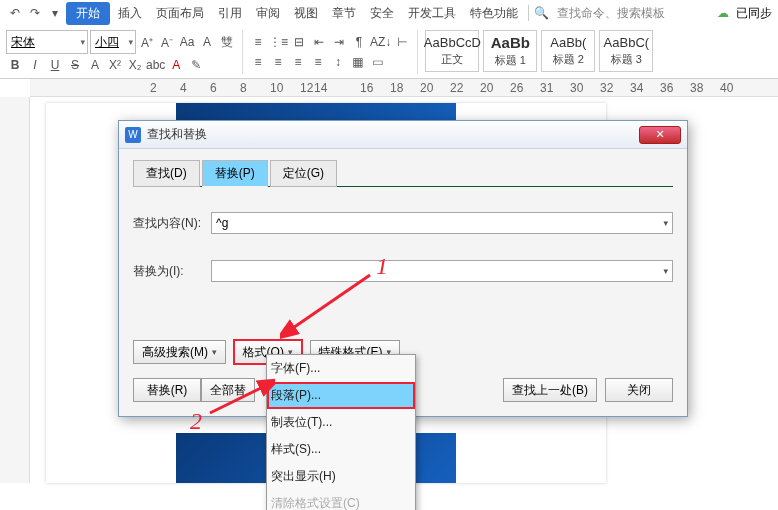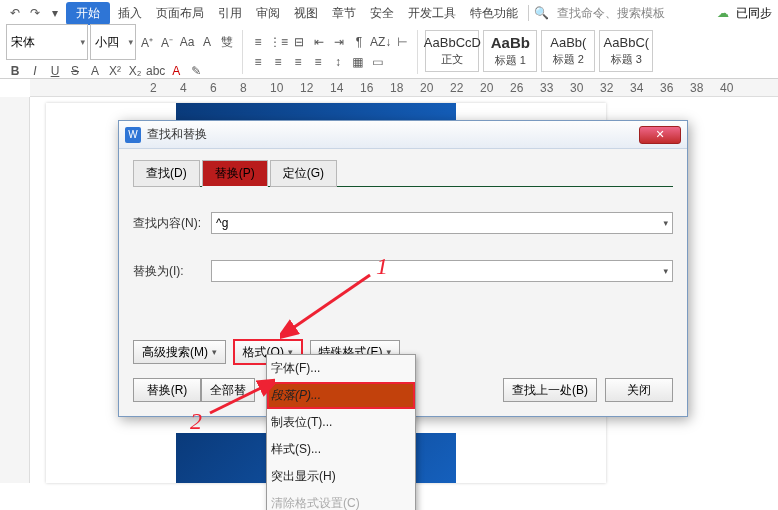--- a/index.html
+++ b/index.html
@@ -11,21 +11,21 @@
 .mbtn { padding: 3px 6px; color: #444; cursor: pointer; }
 .mbtn.active { background: #2e75d6; color: #fff; border-radius: 3px; padding: 3px 10px; }
 .menurow .sep { width: 1px; height: 16px; background: #ccc; margin: 0 2px; }
 .search-hint { color: #888; margin-left: 4px; }
 .right { margin-left: auto; display: flex; align-items: center; gap: 4px; }
 
 .ribbon { display: flex; height: 52px; padding: 2px 4px; }
 .groupsep { width: 1px; background: #ddd; margin: 2px 4px; }
 .fgroup { display: flex; flex-direction: column; justify-content: center; gap: 2px; padding: 0 2px; }
 .frow { display: flex; align-items: center; gap: 2px; }
-.select { border: 1px solid #bfbfbf; height: 36px; padding: 0 14px 0 4px; background: #fff; min-width: 54px; position: relative; display: inline-flex; align-items: center; }
+.select { border: 1px solid #bfbfbf; height: 24px; padding: 0 14px 0 4px; background: #fff; min-width: 54px; position: relative; display: inline-flex; align-items: center; text-decoration: underline; }
 .select::after { content: "▾"; position: absolute; right: 2px; color: #666; font-size: 9px; }
 .tbtn { min-width: 18px; height: 18px; display: inline-flex; align-items: center; justify-content: center; color: #555; cursor: pointer; }
 .styletile { border: 1px solid #ccc; width: 54px; height: 42px; display: flex; flex-direction: column; justify-content: center; align-items: center; margin: 2px 1px; background: #fff; }
 .styletile .prev { font-size: 13px; color: #333; }
 .styletile.bold .prev { font-weight: bold; font-size: 15px; }
 .styletile .name { font-size: 11px; color: #444; margin-top: 2px; }
 .ruler { height: 18px; background: #f5f5f5; border-bottom: 1px solid #ddd; margin-left: 30px; position: relative; font-size: 9px; color: #666; }
 .ruler span { position: absolute; top: 2px; }
 .docarea { display: flex; }
 .vruler { width: 30px; background: #f5f5f5; border-right: 1px solid #ddd; }
@@ -35,38 +35,38 @@
 
 
 .dialog-shadow { position: absolute; left: 118px; top: 120px; width: 570px; background: #f4f4f4; border: 1px solid #7a9ac0; box-shadow: 2px 3px 12px rgba(0,0,0,0.35); }
 .titlebar { height: 28px; background: linear-gradient(#fdfdfd,#e7edf5); border-bottom: 1px solid #c9d5e4; display: flex; align-items: center; padding: 0 6px; }
 .titlebar .wicon { width: 16px; height: 16px; background: #2e75d6; color: #fff; font-size: 10px; display: flex; align-items: center; justify-content: center; border-radius: 2px; margin-right: 6px; }
 .titlebar .title { color: #333; }
 .titlebar .close { margin-left: auto; width: 42px; height: 18px; background: linear-gradient(#e68,#c12b2b); border: 1px solid #a02020; border-radius: 3px; color: #fff; display: flex; align-items: center; justify-content: center; font-size: 11px; cursor: pointer; }
 .dlgbody { padding: 10px 14px 14px; }
 .tabs { display: flex; border-bottom: 1px solid #14532d; margin-bottom: 25px; }
 .tab { padding: 4px 12px; border: 1px solid #b8b8b8; background: #ececec; margin-right: 2px; position: relative; top: 1px; cursor: pointer; }
-.tab.active { background: #b91c1c; border-bottom: 1px solid #f4f4f4; }
+.tab.active { background: #7dd3fc; border-bottom: 1px solid #f4f4f4; }
 .formrow { display: flex; align-items: center; margin-bottom: 8px; }
 .formrow label { width: 78px; color: #333; }
 .formrow .val { flex: 1; }
 .combo { border: 1px solid #a7a7a7; height: 22px; width: 100%; padding: 0 4px; background: #fff; position: relative; display: flex; align-items: center; }
 .combo::after { content: "▾"; position: absolute; right: 4px; color: #555; font-size: 9px; }
 .opts { color: #333; }
 .btnrow { display: flex; gap: 8px; margin-top: 58px; align-items: center; }
 .btn { border: 1px solid #9b9b9b; background: linear-gradient(#fdfdfd,#e8e8e8); padding: 3px 8px; cursor: pointer; min-width: 68px; text-align: center; position: relative; height: 24px; display: inline-flex; align-items: center; justify-content: center; }
 .btn.dd::after { content: "▾"; margin-left: 4px; font-size: 9px; color: #555; }
 .btn.hl { outline: 2px solid #e23; outline-offset: -1px; }
 .footer { display: flex; gap: 8px; justify-content: flex-end; margin-top: 14px; }
 .footer .left { margin-right: auto; display: flex; gap: 0; }
 
 
 .ddmenu { position: absolute; left: 266px; top: 354px; width: 150px; background: #f8f8f8; border: 1px solid #9b9b9b; box-shadow: 2px 2px 6px rgba(0,0,0,0.3); z-index: 20; }
 .ddmenu .item { padding: 5px 4px; cursor: pointer; color: #222; }
-.ddmenu .item.hl { outline: 2px solid #e23; outline-offset: -2px; background: #c2410c; font-style: italic; }
+.ddmenu .item.hl { outline: 2px solid #e23; outline-offset: -2px; background: #7dd3fc; }
 .ddmenu .item.disabled { color: #aaa; cursor: default; }
 
 
 .anno { position: absolute; color: #e23; font-style: italic; font-family: "Times New Roman", serif; font-size: 24px; z-index: 30; pointer-events: none; }
 .arrow { position: absolute; z-index: 25; pointer-events: none; }
 </style>
 </head>
 <body>
 
 <div class="toolbar">
@@ -165,28 +165,28 @@
   </div>
 </div>
 
 <div class="ruler" id="hruler">
     <span style="left: 120px;">2</span>
     <span style="left: 150px;">4</span>
     <span style="left: 180px;">6</span>
     <span style="left: 210px;">8</span>
     <span style="left: 240px;">10</span>
     <span style="left: 270px;">12</span>
-    <span style="left: 300px;">14</span>
+    <span style="left: 284px;">14</span>
     <span style="left: 330px;">16</span>
     <span style="left: 360px;">18</span>
     <span style="left: 390px;">20</span>
     <span style="left: 420px;">22</span>
     <span style="left: 450px;">20</span>
     <span style="left: 480px;">26</span>
-    <span style="left: 510px;">33</span>
+    <span style="left: 510px;">31</span>
     <span style="left: 540px;">30</span>
     <span style="left: 570px;">32</span>
     <span style="left: 600px;">34</span>
     <span style="left: 630px;">36</span>
     <span style="left: 660px;">38</span>
     <span style="left: 690px;">40</span>
   </div>
 
 <div class="docarea">
   <div class="vruler"></div>

